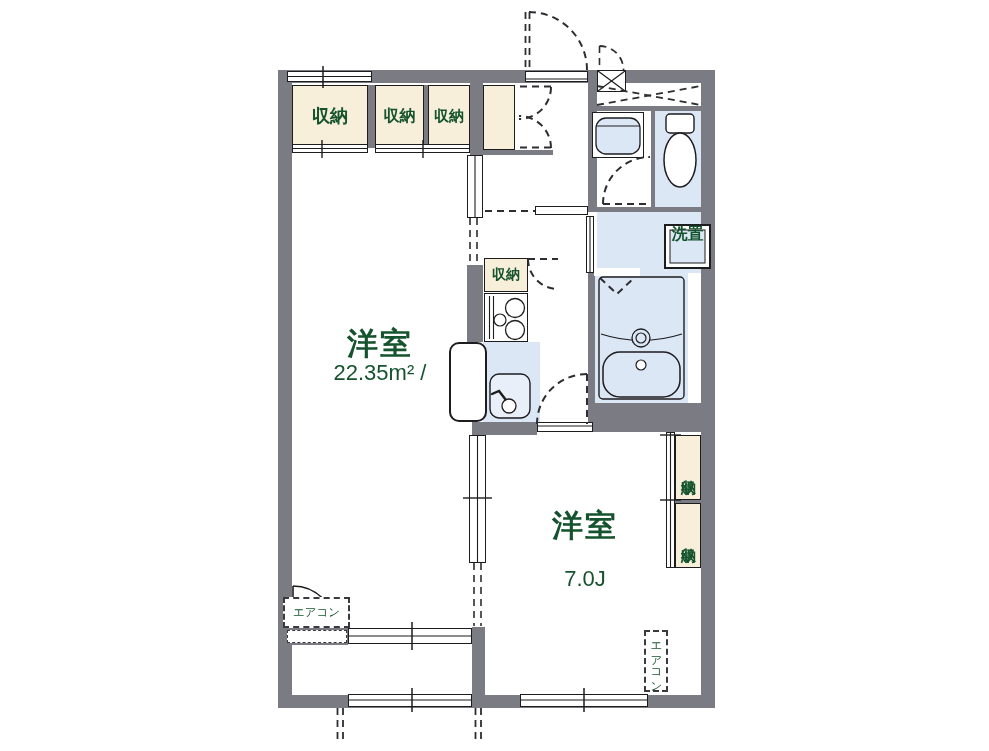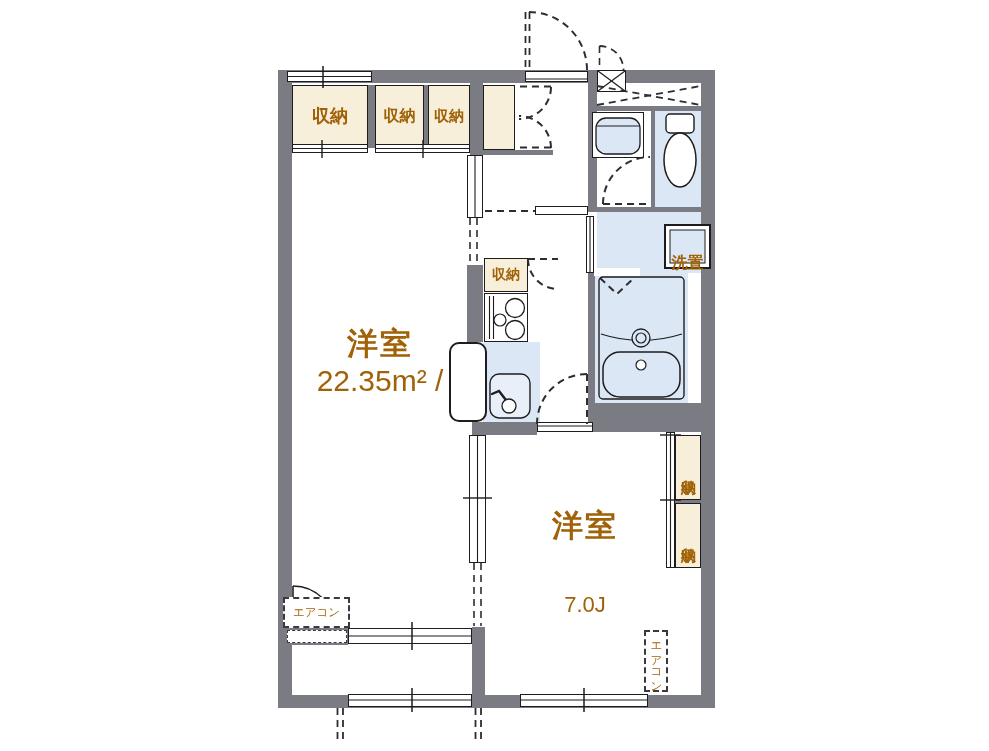--- a/index.html
+++ b/index.html
@@ -8,21 +8,21 @@
     font-family:"Liberation Sans","DejaVu Sans",sans-serif;color:var(--c-line,#1d1d1f);
     overflow:hidden;
   }
   .wall{position:absolute;background:var(--c-wall,#7b7b84);z-index:1;}
   .cream{position:absolute;background:var(--c-closet,#f8efda);border:1.5px solid var(--c-line,#1d1d1f);box-sizing:border-box;z-index:2;}
   .blue{position:absolute;background:var(--c-water,#dce7f6);z-index:2;}
   .whitebox{position:absolute;background:#fff;border:1.5px solid var(--c-line,#1d1d1f);box-sizing:border-box;z-index:3;}
   .openwhite{position:absolute;background:#fff;z-index:3;}
   .dashedbox{position:absolute;background:#fff;border:2px dashed #3a3a3e;box-sizing:border-box;z-index:4;}
   .label{position:absolute;z-index:6;display:flex;align-items:center;justify-content:center;
-         color:#a16207;white-space:nowrap;}
+         color:#14532d;white-space:nowrap;}
   .vtext{writing-mode:vertical-rl;text-orientation:upright;}
   svg.overlay{position:absolute;left:0;top:0;z-index:5;}
   svg .ln{stroke:var(--c-line,#1d1d1f);fill:none;}
   svg .dash{stroke:#2e2e32;fill:none;stroke-dasharray:7 5;}
   svg .fillw{fill:#fff;stroke:var(--c-line,#1d1d1f);}
   svg .fillb{fill:var(--c-water,#dce7f6);stroke:var(--c-line,#1d1d1f);}
 </style>
 </head>
 <body>
 
@@ -172,30 +172,30 @@
     <circle class="fillw" cx="515" cy="308" r="9.5" stroke-width="1.3"></circle>
     <circle class="fillw" cx="515" cy="330" r="9.5" stroke-width="1.3"></circle>
     <circle class="fillw" cx="500" cy="320" r="6" stroke-width="1.2"></circle>
 
     <rect x="490" y="374" width="40" height="44" rx="9" fill="#e9eff9" stroke="var(--c-line)" stroke-width="1.4"></rect>
     <path class="ln" d="M 509 404 L 499 391 L 492 394" stroke-width="2.4" stroke-linecap="round"></path>
     <circle class="fillw" cx="509" cy="406" r="7" stroke-width="1.3"></circle>
   </svg>
 
   <div class="label" style="left:320px;top:326px;width:120px;height:36px;font-size:31px;font-weight:600;letter-spacing:2px;">洋室</div>
-  <div class="label" style="left:300px;top:368px;width:160px;height:26px;font-size:30px;font-weight:500;">22.35m² /</div>
+  <div class="label" style="left:300px;top:360px;width:160px;height:26px;font-size:22px;font-weight:500;">22.35m² /</div>
 
   <div class="label" style="left:525px;top:508px;width:120px;height:36px;font-size:31px;font-weight:600;letter-spacing:2px;">洋室</div>
-  <div class="label" style="left:505px;top:592px;width:160px;height:26px;font-size:22px;font-weight:500;">7.0J</div>
+  <div class="label" style="left:505px;top:566px;width:160px;height:26px;font-size:22px;font-weight:500;">7.0J</div>
 
   <div class="label" style="left:292px;top:103px;width:76px;height:26px;font-size:18px;font-weight:600;">収納</div>
   <div class="label" style="left:375px;top:103px;width:49px;height:26px;font-size:16px;font-weight:600;">収納</div>
   <div class="label" style="left:428px;top:103px;width:42px;height:26px;font-size:15px;font-weight:600;">収納</div>
   <div class="label" style="left:484px;top:262px;width:44px;height:26px;font-size:14px;font-weight:600;">収納</div>
   <div class="label vtext" style="left:676px;top:438px;width:24px;height:60px;font-size:15px;font-weight:600;">収納</div>
   <div class="label vtext" style="left:676px;top:506px;width:24px;height:60px;font-size:15px;font-weight:600;">収納</div>
 
-  <div class="label" style="left:664px;top:250px;width:47px;height:26px;font-size:16px;font-weight:600;">洗置</div>
+  <div class="label" style="left:664px;top:221px;width:47px;height:26px;font-size:16px;font-weight:600;">洗置</div>
 
   <div class="label" style="left:283px;top:597px;width:67px;height:31px;font-size:11.5px;">エアコン</div>
   <div class="label vtext" style="left:644px;top:631px;width:24px;height:60px;font-size:11.5px;">エアコン</div>
 
 </div>
 
 </body></html>

